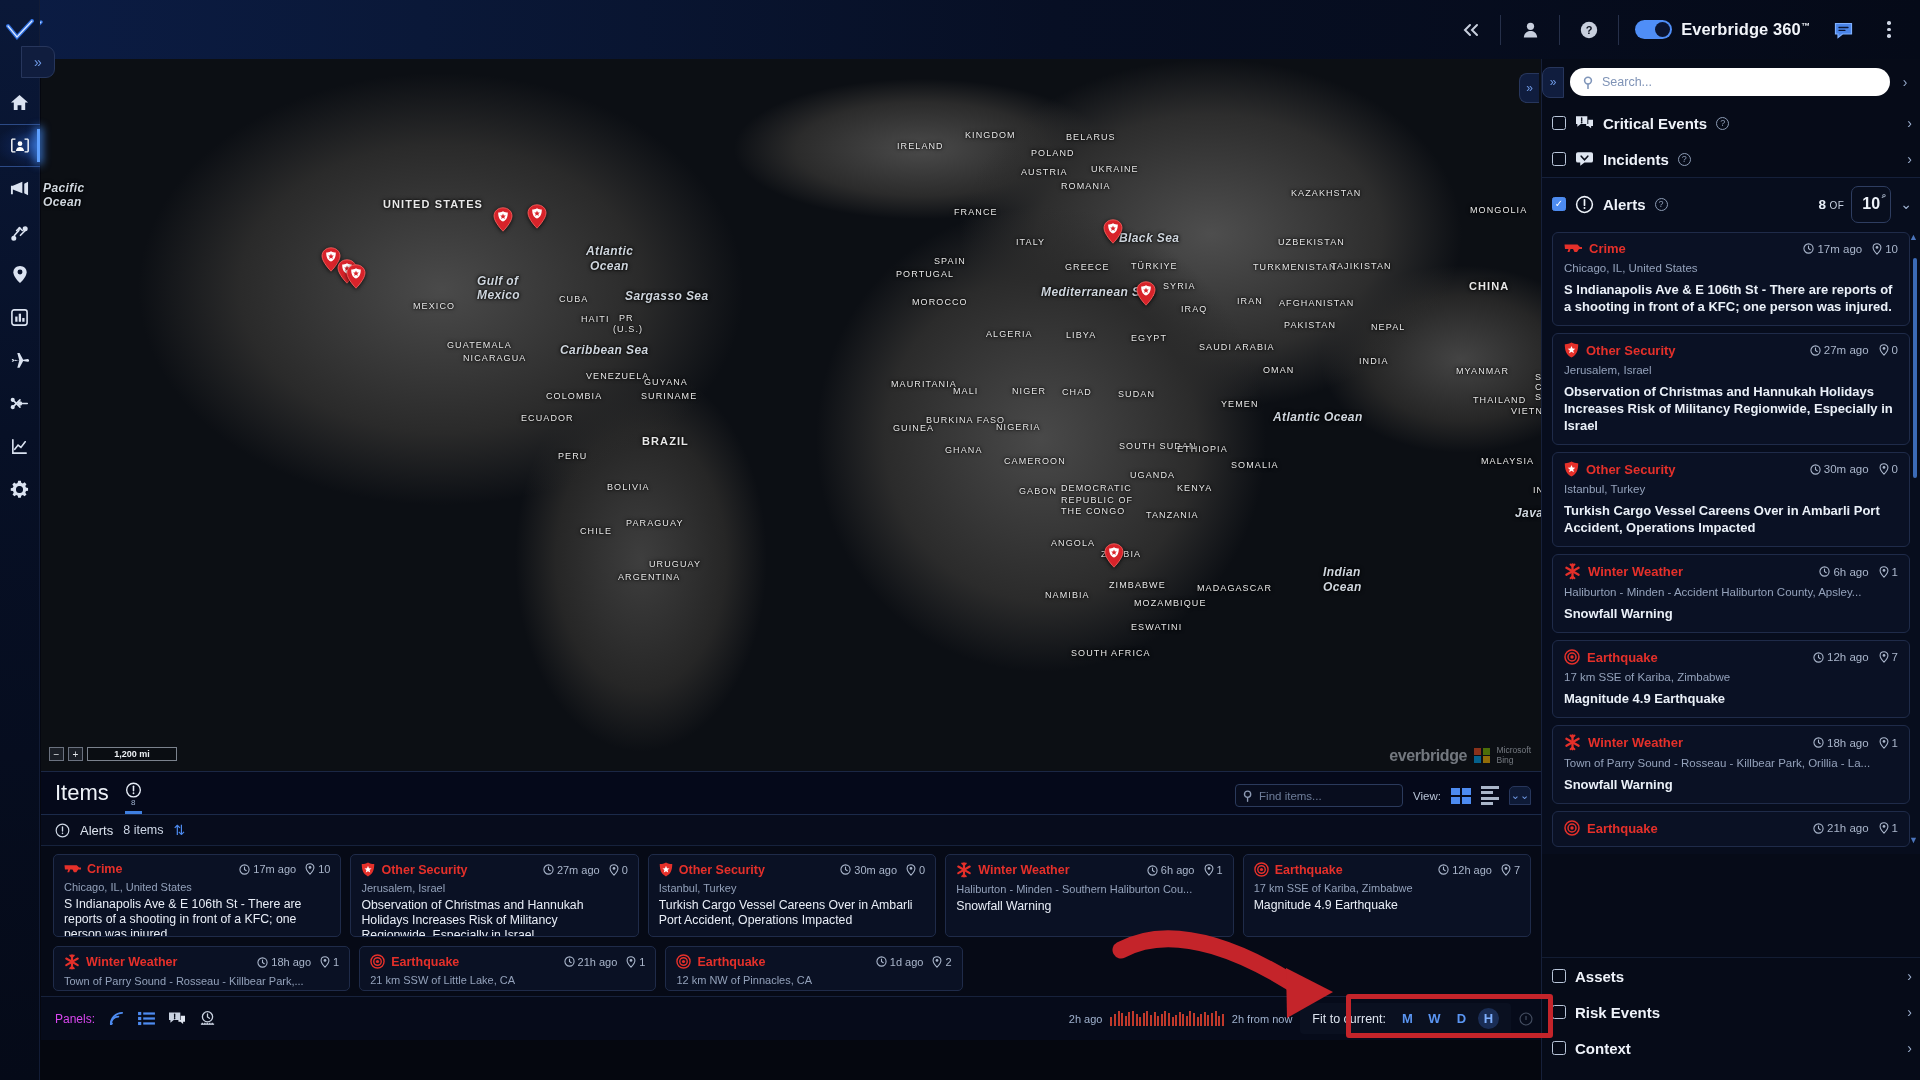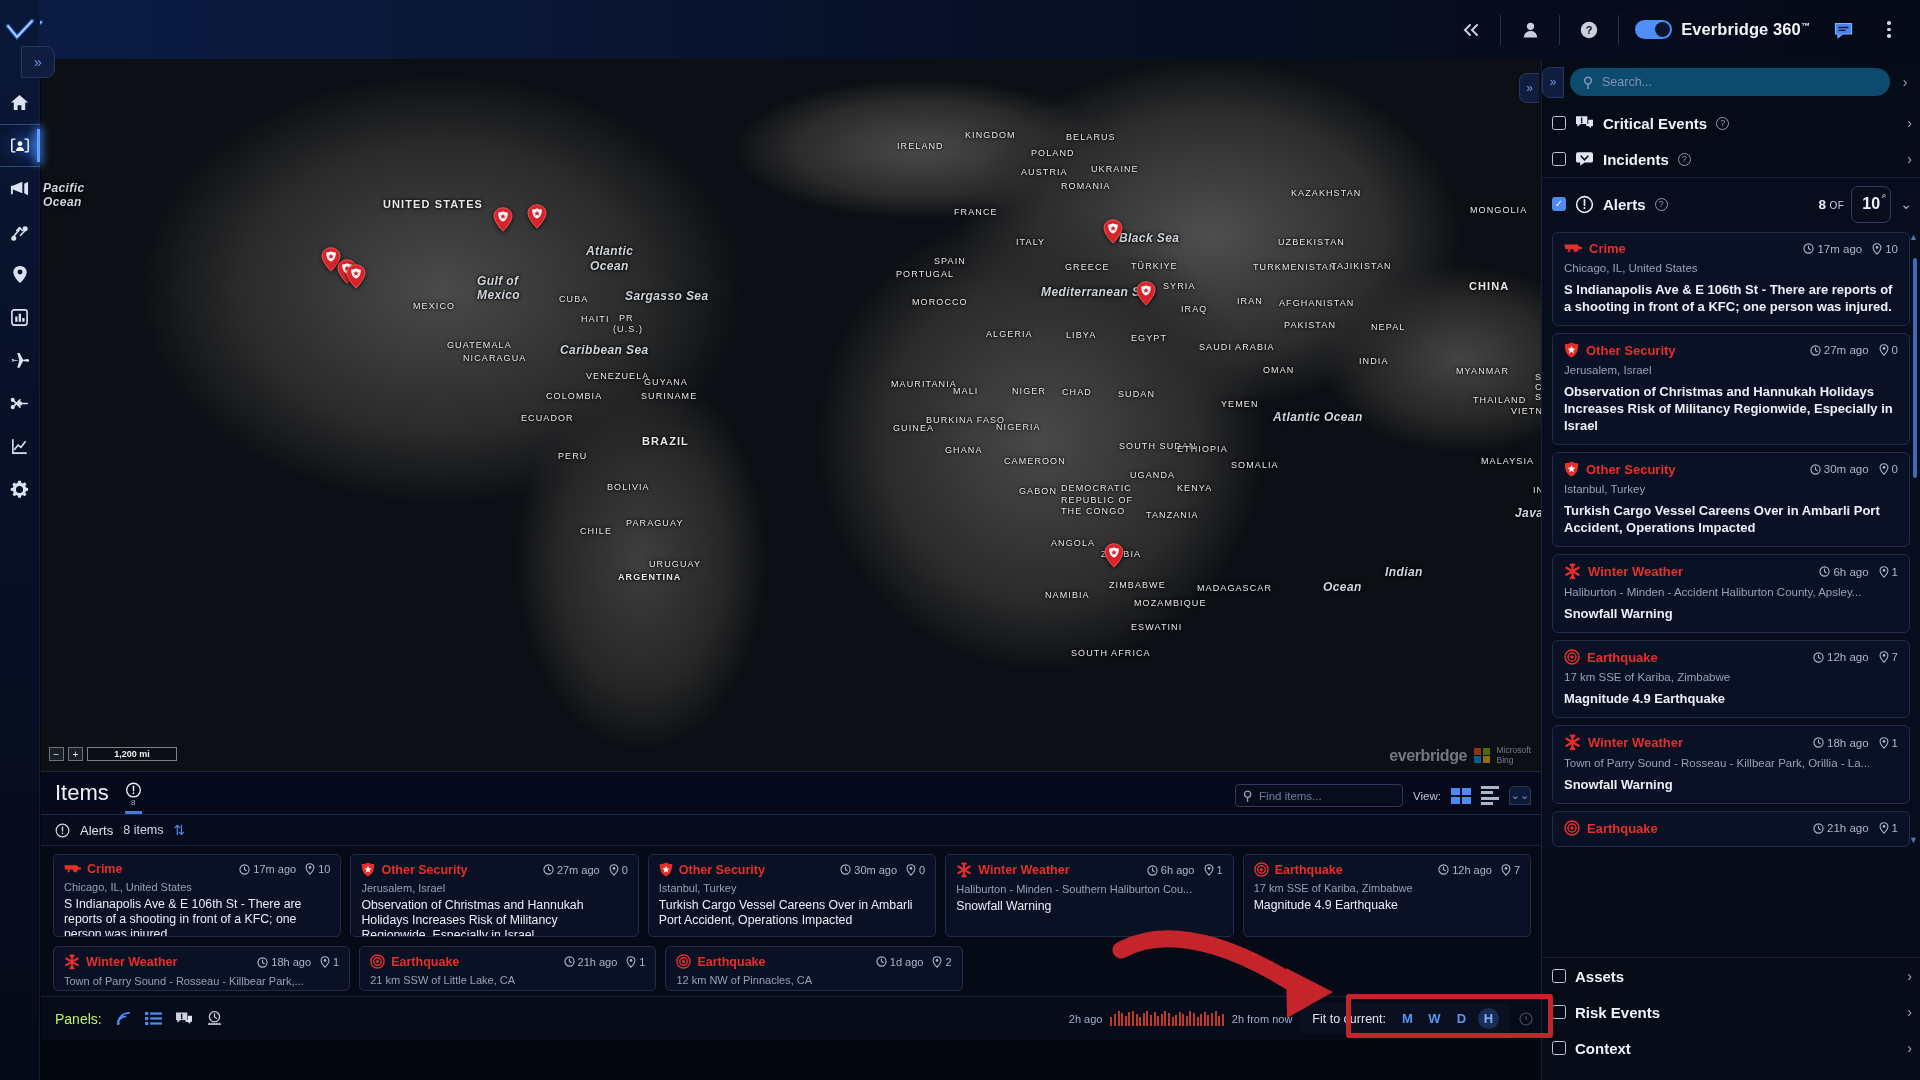--- a/index.html
+++ b/index.html
@@ -172,21 +172,21 @@
   .ec-meta { margin-left: auto; display: flex; align-items: center; gap: 9px; color: #aab6cb; font-size: 11px; }
   .ec-meta span { display: flex; align-items: center; gap: 3px; white-space: nowrap; }
   .ec-loc { color: #93a1ba; font-size: 11px; margin-top: 5px; white-space: nowrap; overflow: hidden; text-overflow: ellipsis; }
   .ec-desc { color: #e9eef7; font-size: 12.3px; line-height: 15px; margin-top: 4px; }
 
   .panels-bar {
     position: absolute; left: 0; bottom: 0; width: 1500px; height: 44px;
     background: #060b1a; border-top: 1px solid #17223c;
     display: flex; align-items: center; padding-left: 14px; gap: 13px;
   }
-  .panels-lbl { color: #bef264; font-size: 14px; }
+  .panels-lbl { color: #d946ef; font-size: 12px; }
   .pb-ic { color: #4d8bf0; cursor: pointer; display: flex; align-items: center; }
   .timeline {
     margin-left: auto; display: flex; align-items: center; gap: 8px; padding-right: 8px;
   }
   .tl-txt { color: #9fb1cd; font-size: 11px; white-space: nowrap; }
   .tl-ticks { display: flex; gap: 1.6px; align-items: flex-end; height: 15px; }
   .tl-ticks i { width: 2px; background: #c0392b; display: block; }
   .fit-wrap {
     display: flex; align-items: center; gap: 11px; background: #0a1020; padding: 5px 12px; border-radius: 4px;
   }
@@ -210,21 +210,21 @@
   }
   .rp-search-row {
     height: 46px; display: flex; align-items: center; padding: 0 6px 0 4px; gap: 6px;
   }
   .rp-collapse {
     width: 22px; height: 31px; background: #101d3e; border: 1px solid #27365c; border-radius: 8px 0 0 8px;
     display: flex; align-items: center; justify-content: center; color: #6f9ae6; font-size: 12px; cursor: pointer;
     margin-left: -4px;
   }
   .rp-search {
-    flex: 1; height: 28px; border-radius: 16px; background: #0c4a6e; display: flex; align-items: center;
+    flex: 1; height: 28px; border-radius: 16px; background: #ffffff; display: flex; align-items: center;
     gap: 7px; padding: 0 13px;
   }
   .rp-search .ph { color: #7f93b6; font-size: 12.5px; }
   .rp-arrow { color: #93a7c7; font-size: 14px; width: 18px; text-align: center; cursor: pointer; }
 
   .rp-row {
     height: 36px; display: flex; align-items: center; padding: 0 8px 0 10px; gap: 9px; cursor: pointer;
   }
   .cb {
     width: 14px; height: 14px; border: 1.6px solid #b9c6da; border-radius: 2.5px; background: transparent;
@@ -405,21 +405,21 @@
   <div class="expand-chip">
       <span>»</span>
     </div>
 
   <div class="map">
     <div id="map-labels">
         <div class="map-label ocean" style="left: 2px; top: 122px;">Pacific</div>
         <div class="map-label ocean" style="left: 2px; top: 136px;">Ocean</div>
         <div class="map-label ocean" style="left: 545px; top: 185px;">Atlantic</div>
         <div class="map-label ocean" style="left: 549px; top: 200px;">Ocean</div>
-        <div class="map-label ocean" style="left: 1344px; top: 506px;">Indian</div>
+        <div class="map-label ocean" style="left: 1282px; top: 506px;">Indian</div>
         <div class="map-label ocean" style="left: 1282px; top: 521px;">Ocean</div>
         <div class="map-label big" style="left: 342px; top: 139px;">UNITED STATES</div>
         <div class="map-label" style="left: 372px; top: 242px;">MEXICO</div>
         <div class="map-label ocean" style="left: 436px; top: 215px;">Gulf of</div>
         <div class="map-label ocean" style="left: 436px; top: 229px;">Mexico</div>
         <div class="map-label" style="left: 518px; top: 235px;">CUBA</div>
         <div class="map-label" style="left: 540px; top: 255px;">HAITI</div>
         <div class="map-label" style="left: 578px; top: 254px;">PR</div>
         <div class="map-label" style="left: 572px; top: 265px;">(U.S.)</div>
         <div class="map-label ocean" style="left: 519px; top: 284px;">Caribbean Sea</div>
@@ -429,21 +429,21 @@
         <div class="map-label" style="left: 603px; top: 318px;">GUYANA</div>
         <div class="map-label" style="left: 600px; top: 332px;">SURINAME</div>
         <div class="map-label" style="left: 505px; top: 332px;">COLOMBIA</div>
         <div class="map-label" style="left: 480px; top: 354px;">ECUADOR</div>
         <div class="map-label big" style="left: 601px; top: 376px;">BRAZIL</div>
         <div class="map-label" style="left: 517px; top: 392px;">PERU</div>
         <div class="map-label" style="left: 566px; top: 423px;">BOLIVIA</div>
         <div class="map-label" style="left: 585px; top: 459px;">PARAGUAY</div>
         <div class="map-label" style="left: 539px; top: 467px;">CHILE</div>
         <div class="map-label" style="left: 608px; top: 500px;">URUGUAY</div>
-        <div class="map-label" style="left: 577px; top: 513px; font-weight: bold;">ARGENTINA</div>
+        <div class="map-label" style="left: 577px; top: 513px;">ARGENTINA</div>
         <div class="map-label ocean" style="left: 584px; top: 230px;">Sargasso Sea</div>
         <div class="map-label" style="left: 856px; top: 82px;">IRELAND</div>
         <div class="map-label" style="left: 880px; top: 71px; padding-left: 44px;">KINGDOM</div>
         <div class="map-label" style="left: 1025px; top: 73px;">BELARUS</div>
         <div class="map-label" style="left: 990px; top: 89px;">POLAND</div>
         <div class="map-label" style="left: 1050px; top: 105px;">UKRAINE</div>
         <div class="map-label" style="left: 980px; top: 108px;">AUSTRIA</div>
         <div class="map-label" style="left: 1020px; top: 122px;">ROMANIA</div>
         <div class="map-label" style="left: 913px; top: 148px;">FRANCE</div>
         <div class="map-label" style="left: 975px; top: 178px;">ITALY</div>

